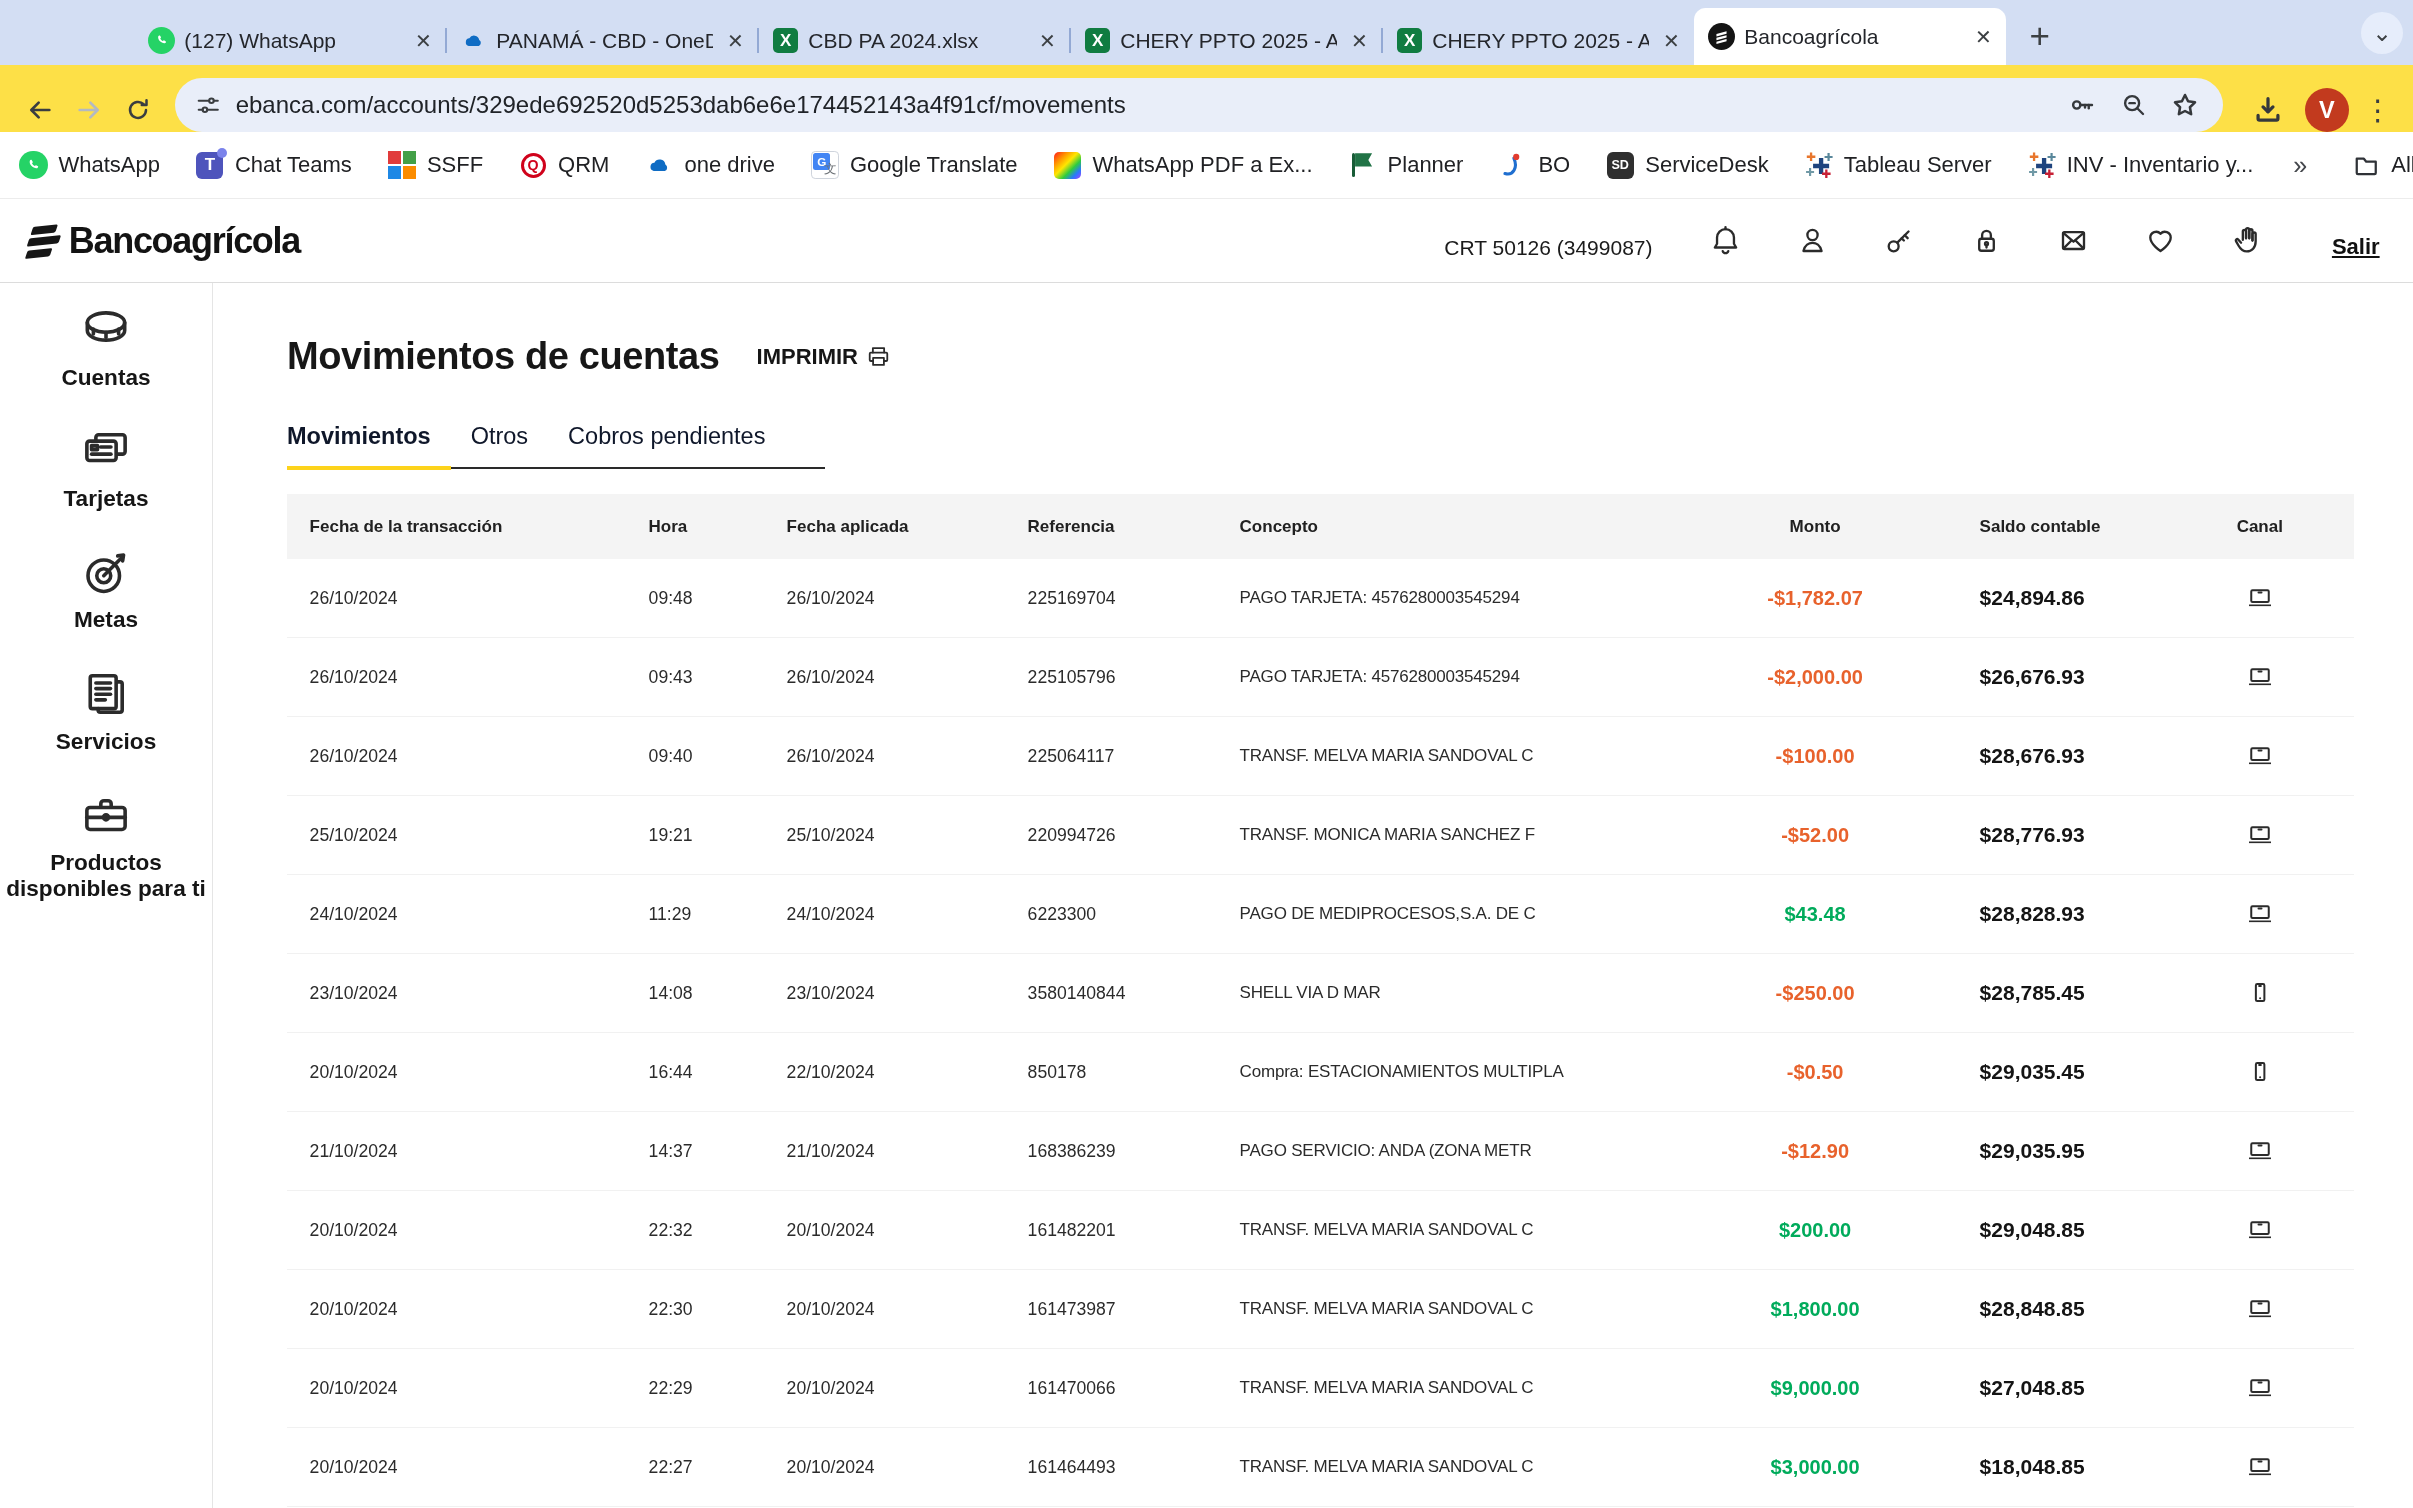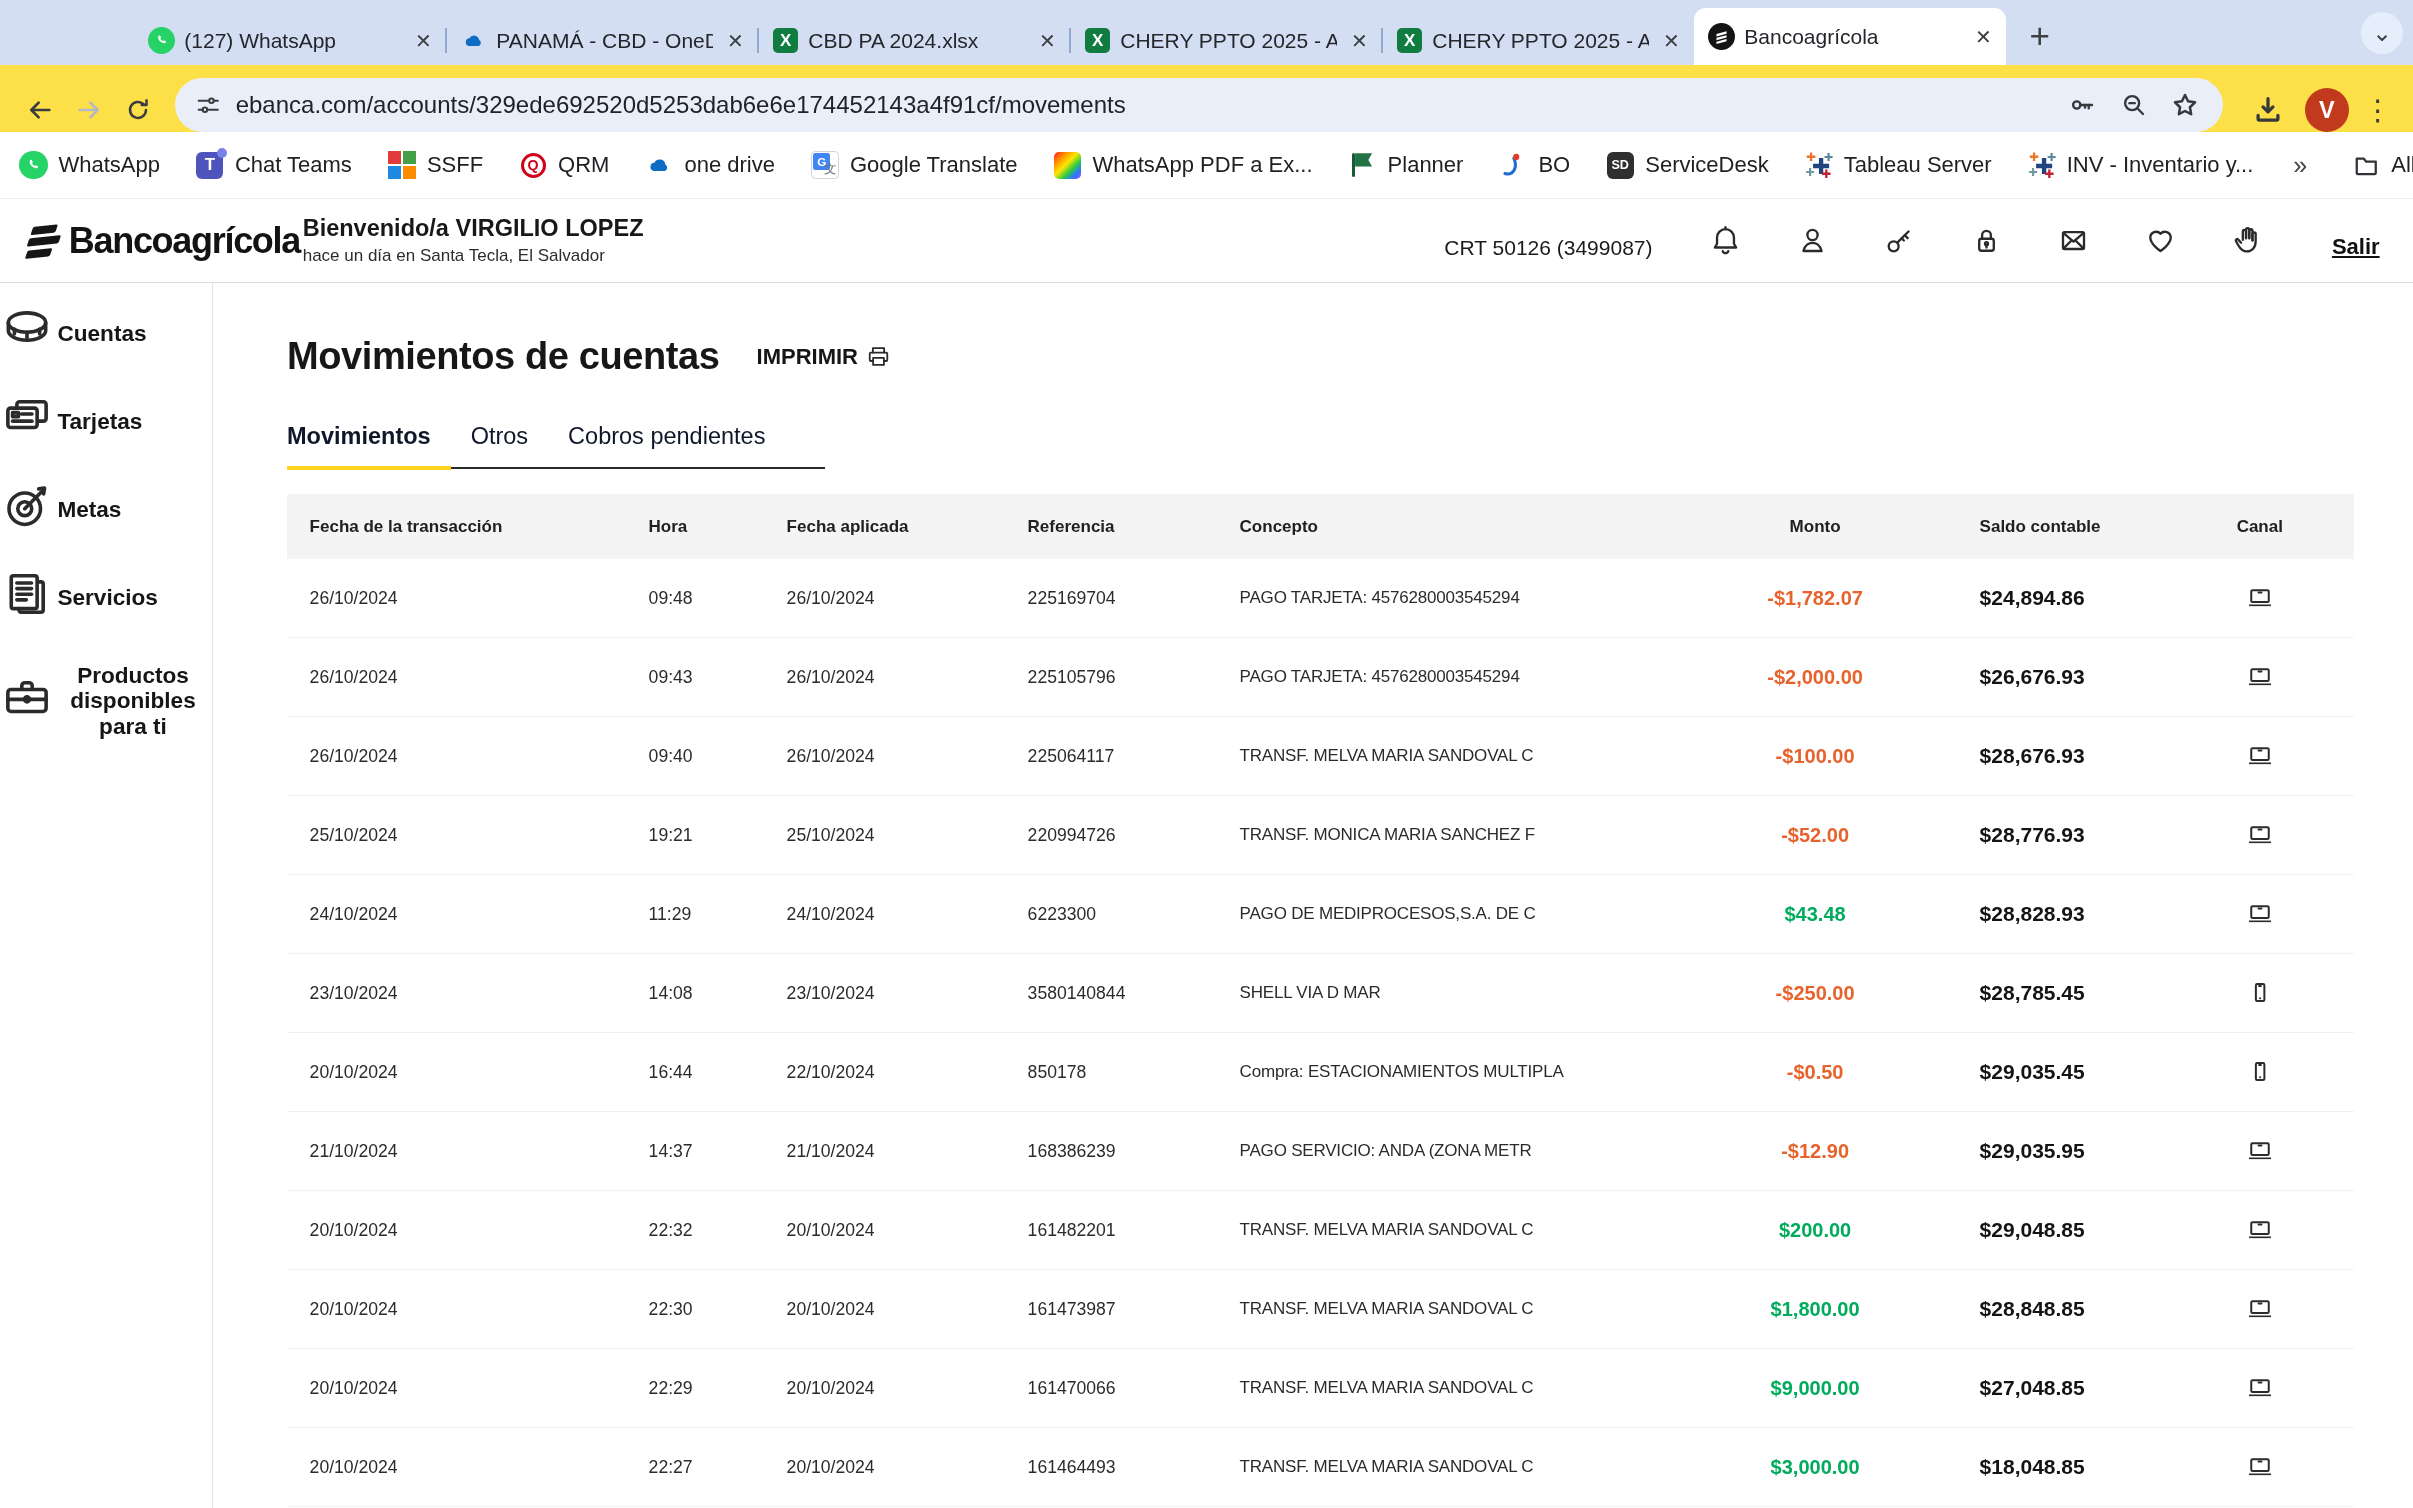--- a/index.html
+++ b/index.html
@@ -81,21 +81,21 @@
   .welcome-title { font-size:23.5px; font-weight:700; color:#181818; }
   .welcome-sub { font-size:17px; color:#2d2d2d; margin-top:4.2px; }
   .header-right { margin-left:auto; display:flex; align-items:flex-end;gap:32px; }
   .crt { font-size:21px; color:#1b1b1b; margin-right:13.4px; white-space:nowrap; }
   .hic { width:55px; height:39px; display:flex; align-items:center; justify-content:center; }
   .salir { font-size:22px; font-weight:700; color:#111; text-decoration:underline; margin-left:25px; margin-right:8.4px; }
 
   
   .body-row { display:flex; height:1291px; }
   .sidebar { width:213px; flex:0 0 auto; border-right:1.7px solid #e5e5e5; padding-top:20px; display:flex; flex-direction:column; align-items:center; }
-  .side-item { display:flex; flex-direction:row; align-items:center; margin-bottom:34px; width:100%; }
+  .side-item { display:flex; flex-direction:column; align-items:center; margin-bottom:34px; width:100%; }
   .side-item svg { width:54px; height:54px; }
   .side-label { font-size:22.6px; font-weight:700; color:#161616; margin-top:7.5px; text-align:center; line-height:1.15; padding:0 3.4px; }
 
   .main { flex:1; padding:52px 59px 0 74px; overflow:hidden; }
   .title-row { display:flex; align-items:center; }
   .page-title { font-size:38px; font-weight:800; color:#171717; letter-spacing:-0.4px; }
   .print-btn { display:flex; align-items:center; margin-left:37px; font-size:22px; font-weight:700; color:#161616; }
   .print-btn svg { width:27px; height:27px; margin-left:6.7px; }
 
   .page-tabs { display:flex; margin-top:45px; width:fit-content; border-bottom:2.5px solid #2a2a2a; padding-right:20px; }
@@ -367,24 +367,20 @@
 
 <div class="bank-header">
   <div class="logo">
     <span class="logo-mark">
         <span></span>
         <span></span>
         <span></span>
       </span>
     <span class="brand">Bancoagrícola</span>
   </div>
-  <div class="welcome">
-    <div class="welcome-title">Bienvenido/a VIRGILIO LOPEZ</div>
-    <div class="welcome-sub">hace un día en Santa Tecla, El Salvador</div>
-  </div>
   <div class="header-right">
     <span class="crt">CRT 50126 (3499087)</span>
     <span class="hic">
         <svg viewBox="0 0 24 24" width="35" height="35" class="ic-stroke">
           <path d="M12 4.2a5.8 5.8 0 0 0-5.8 5.8v4.2L4.7 16.8h14.6L17.8 14.2V10A5.8 5.8 0 0 0 12 4.2z"></path>
           <path d="M10.1 19.3a2 2 0 0 0 3.8 0"></path>
           <path d="M12 2.8v1.4"></path>
         </svg>
       </span>
     <span class="hic">

